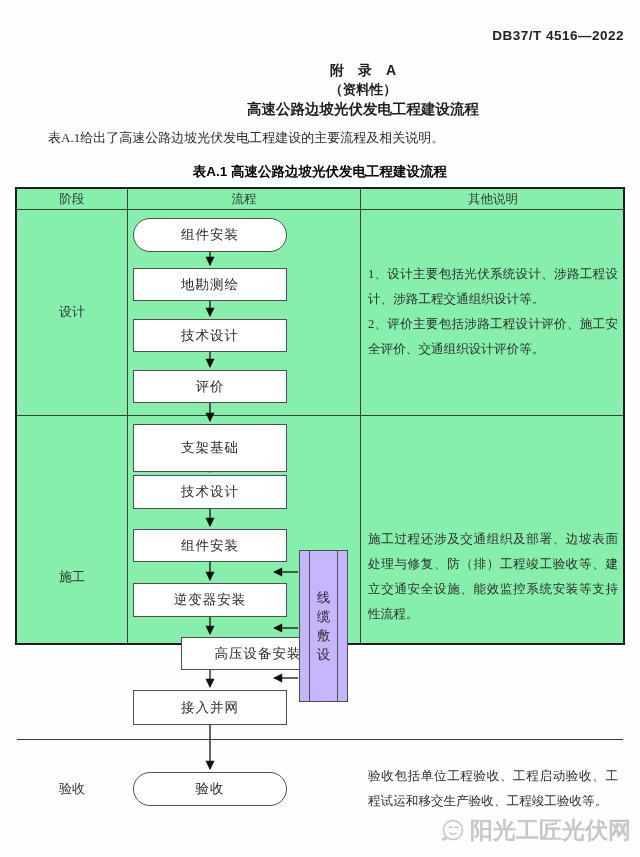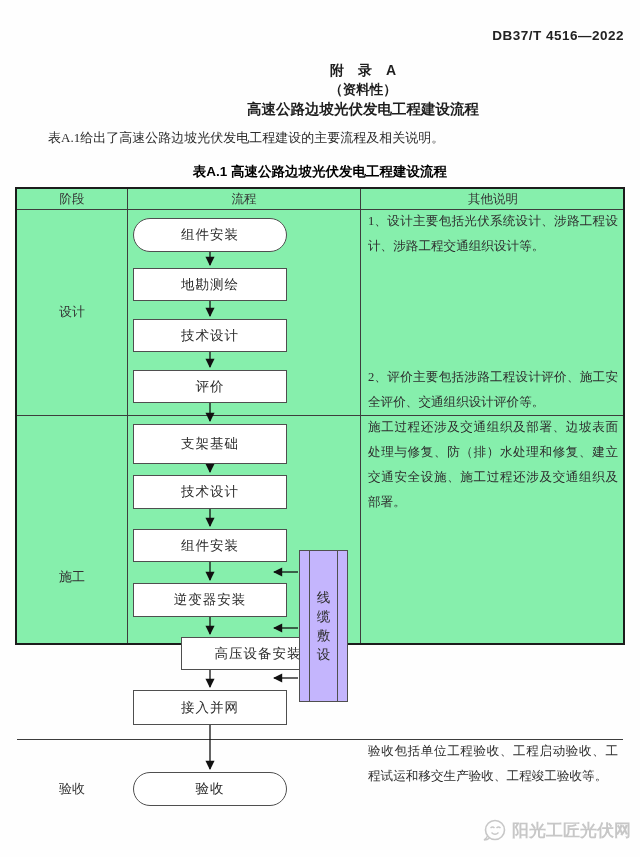--- a/index.html
+++ b/index.html
@@ -36,41 +36,41 @@
   .v1 { left:110px; } .v2 { left:343px; }
   .hline { position:absolute; left:0; right:0; height:1px; background:#3d3d3d; }
   .h1 { top:20px; } .h2 { top:226px; } .h3 { top:550px; }
   .cell { position:absolute; display:flex; align-items:center; justify-content:center;
           box-sizing:border-box; font-size:13px; color:#333; }
   .hdr  { top:0; height:20px; font-size:12.5px; }
   .c1 { left:0; width:110px; } .c2 { left:111px; width:232px; } .c3 { left:344px; width:264px; }
   .p1 { left:0; width:110px; top:20px;  height:206px; }
   .p2 { left:0; width:110px; top:226px; height:324px; }
   .p3 { left:0; width:110px; top:550px; height:100px; }
-  .notes { left:344px; width:264px; flex-direction:column; justify-content:space-between;
+  .notes { left:344px; width:264px; flex-direction:column; justify-content:center;
            align-items:stretch; padding:0 7px; font-size:12.6px; line-height:25px;
            text-align:justify; color:#2e2e2e; }
   .n1 { top:20px;  height:206px; }
   .n2 { top:226px; height:324px; }
   .n3 { top:550px; height:100px; }
   .notes p { margin:0; }
 
   
   .fnode {
     position:absolute; left:133px; width:154px; box-sizing:border-box;
     border:1px solid #4f4f4f; background:#fff; z-index:6;
     display:flex; align-items:center; justify-content:center;
     font-size:13.5px; letter-spacing:1px; color:#2b2b2b;
   }
   .stadium { border-radius:17px; }
   .fn0  { top:218px; height:34px; }
   .fn1  { top:268px; height:33px; }
   .fn2  { top:319px; height:33px; }
   .fn3  { top:370px; height:33px; }
-  .fn4  { top:424px; height:40px; }
+  .fn4  { top:424px; height:48px; }
   .fn5  { top:475px; height:34px; }
   .fn6  { top:529px; height:33px;text-align:center; }
   .fn7  { top:583px; height:34px; }
   .fn8  { top:637px; height:33px;margin-left:48px; }
   .fn9  { top:690px; height:35px; }
   .fn10 { top:772px; height:34px; }
 
   .cable {
     position:absolute; left:299px; top:550px; width:49px; height:152px;
     box-sizing:border-box; border:1px solid #4f4f4f; background:#c4b5fd; z-index:6;
@@ -84,21 +84,21 @@
     width:15px; word-break:break-all; font-size:13.5px; line-height:19px;
     text-align:center; color:#2b2b2b;
   }
 
   .arrows { position:absolute; left:0; top:0; z-index:5; pointer-events:none; }
 
   
   .watermark {
     position:absolute; right:9px; top:817px; height:26px; z-index:7;
     display:flex; align-items:center; gap:4px; color:#c7c7c7;
-    font-family:"Liberation Sans", sans-serif; font-weight:bold; font-size:17px;
+    font-family:"Liberation Sans", sans-serif; font-weight:bold; font-size:23px;
   }
 </style>
 </head>
 <body>
 
 <div class="page">
 
   <div class="doc-number">DB37/T 4516—2022</div>
 
   <div class="title title-appendix">附　录　A</div>
@@ -122,21 +122,21 @@
 
     <div class="cell p1">设计</div>
     <div class="cell p2">施工</div>
     <div class="cell p3">验收</div>
 
     <div class="cell notes n1">
       <p>1、设计主要包括光伏系统设计、涉路工程设计、涉路工程交通组织设计等。</p>
       <p>2、评价主要包括涉路工程设计评价、施工安全评价、交通组织设计评价等。</p>
     </div>
     <div class="cell notes n2">
-      <p>施工过程还涉及交通组织及部署、边坡表面处理与修复、防（排）水处理和修复、建立交通安全设施、施工过程还涉及交通组织及部署。</p>
+      <p>施工过程还涉及交通组织及部署、边坡表面处理与修复、防（排）工程竣工验收等、建立交通安全设施、能效监控系统安装等支持性流程。</p>
     </div>
     <div class="cell notes n3">
       <p>验收包括单位工程验收、工程启动验收、工程试运和移交生产验收、工程竣工验收等。</p>
     </div>
   </div>
 
   <svg class="arrows" width="640" height="857">
     <defs>
       <marker id="arw" viewBox="0 0 10 10" refX="9" refY="5" markerWidth="9" markerHeight="7" orient="auto">
         <path d="M0,0 L10,5 L0,10 z" fill="#111"></path>

